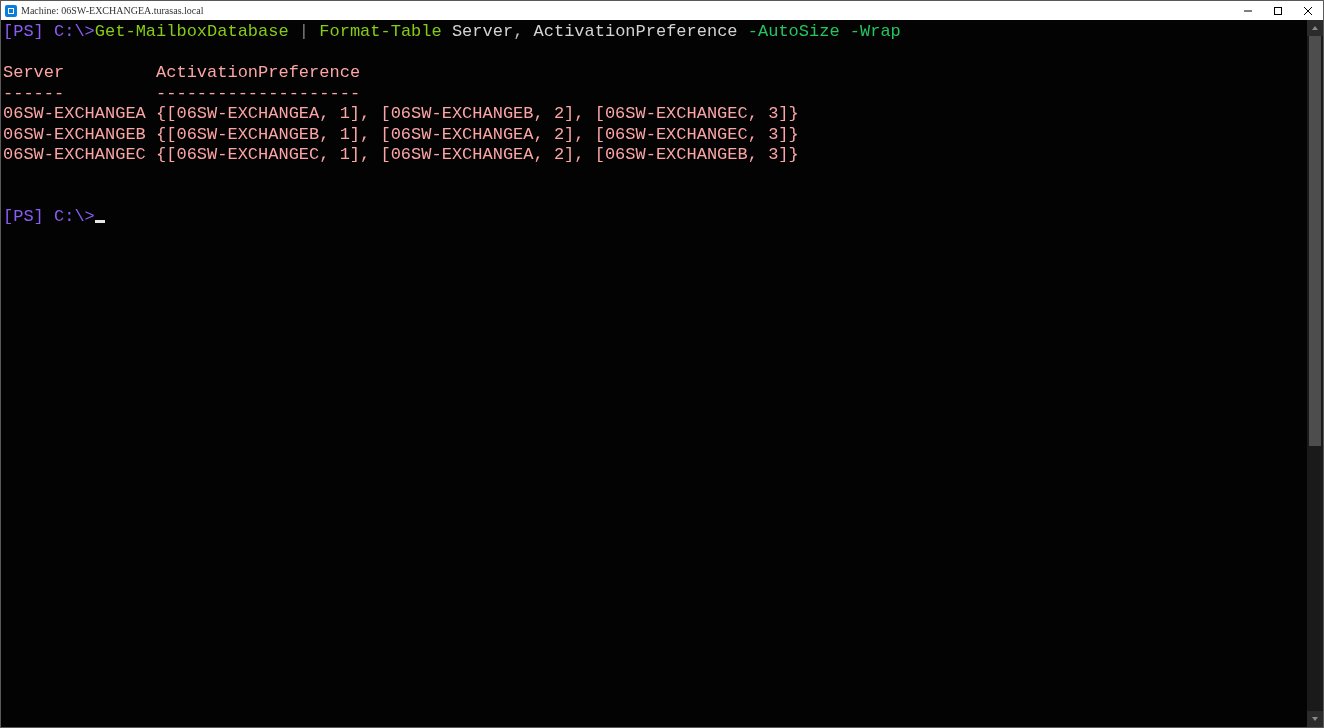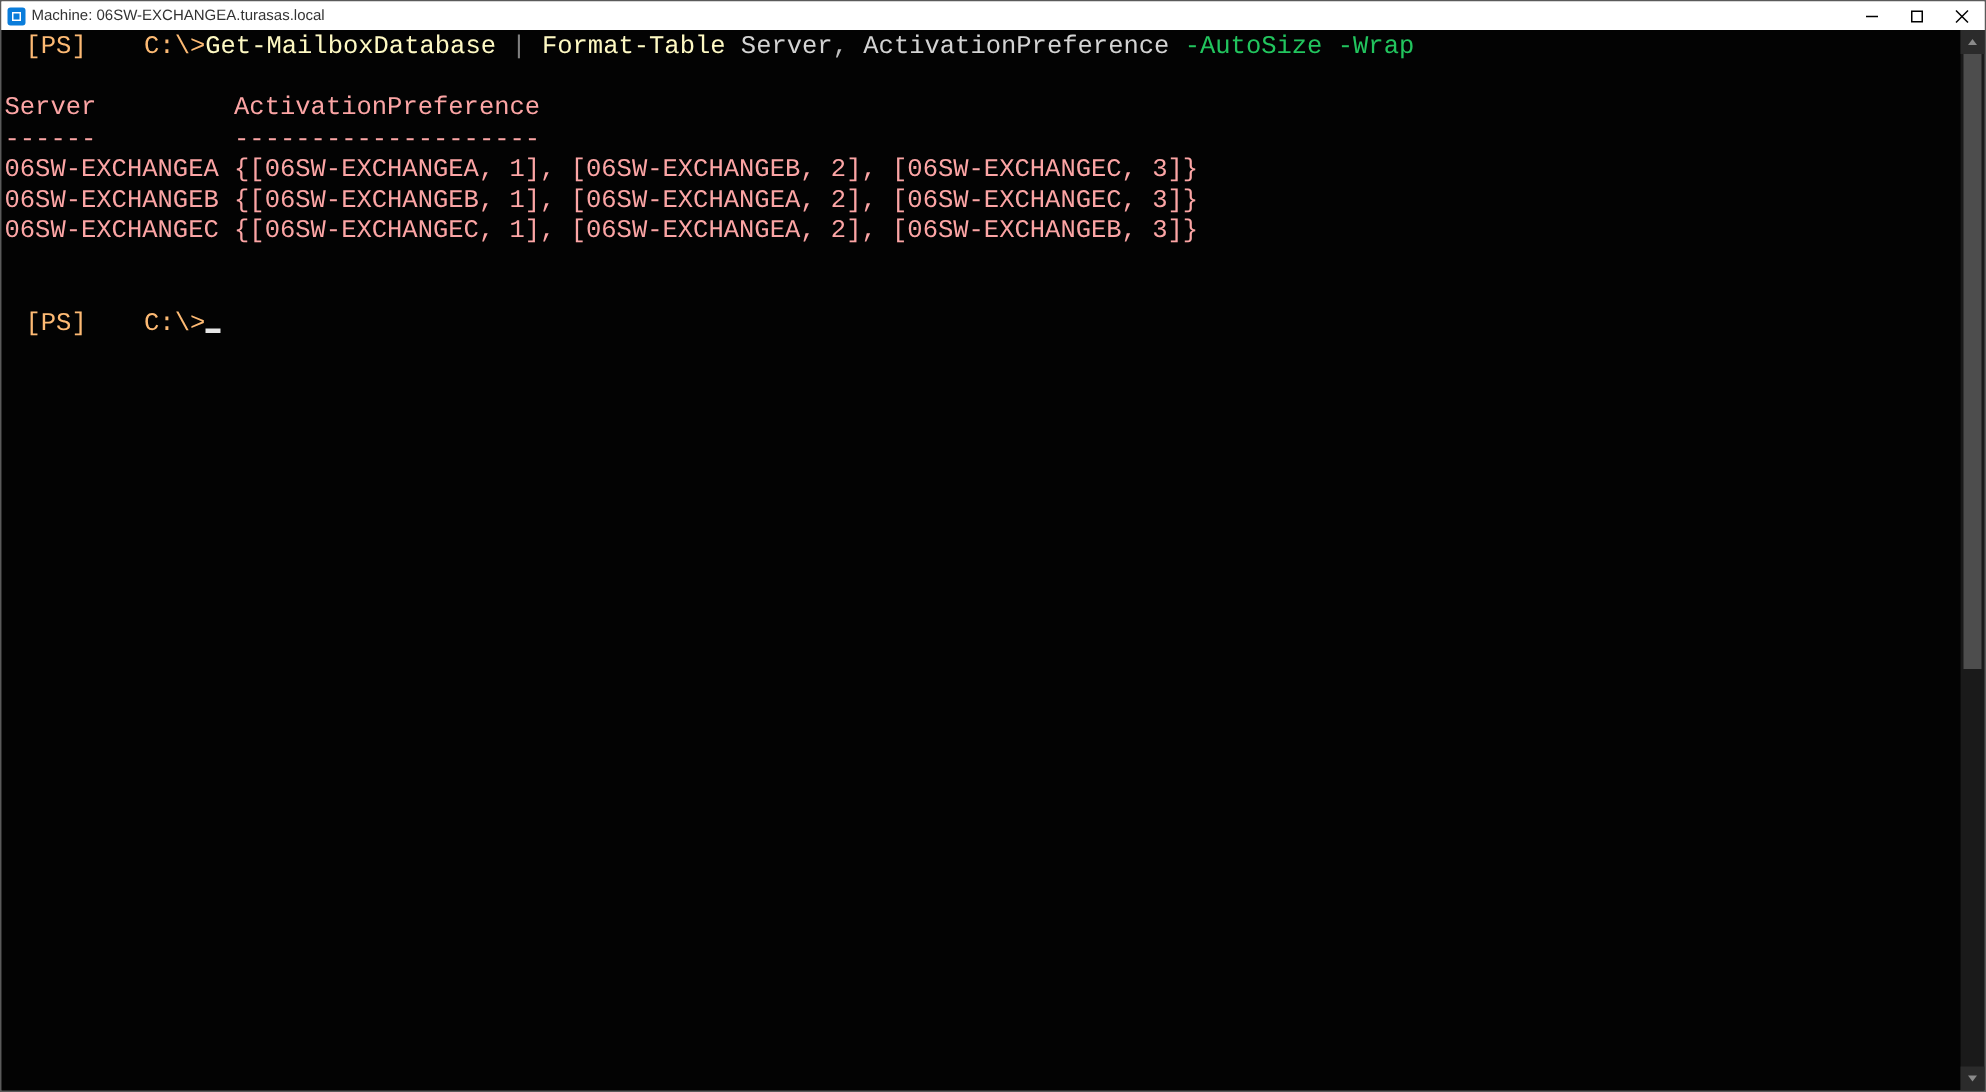--- a/index.html
+++ b/index.html
@@ -36,20 +36,21 @@
     margin-right: 4px;
     background: #0a7ddb;
     border-radius: 2px;
     display: flex;
     align-items: center;
     justify-content: center;
   }
   .titlebar .icon svg { display:block; }
   .titlebar .title {
     flex: 0 0 auto;
+    font-family: Liberation Serif, serif;
   }
   .titlebar .spacer {
     flex: 1 1 auto;
   }
   .winbtn {
     width: 30px;
     height: 19px;
     display: flex;
     align-items: center;
     justify-content: center;
@@ -92,22 +93,22 @@
   .scroll-btn svg{display:block;}
   .scroll-thumb {
     position: absolute;
     top: 16px;
     left: 2px;
     width: 12px;
     height: 410px;
     background: #4d4d4d;
   }
   
-  .c-prompt { color: #fdba74; margin-left: 14px; }
-  .c-cmd    { color: #fef9c3; } 
+  .c-prompt { color: #8b5cf6; }
+  .c-cmd    { color: #84cc16; } 
   .c-pipe   { color: #808080; } 
   .c-param  { color: #d3d3d3; } 
   .c-sep    { color: #bfbfbf; } 
   .c-switch { color: #22c55e; } 
   .c-out    { color: #fca5a5; }
   .cursor {
     display: inline-block;
     width: 10px;
     height: 3px;
     background: #e6e6e6;

